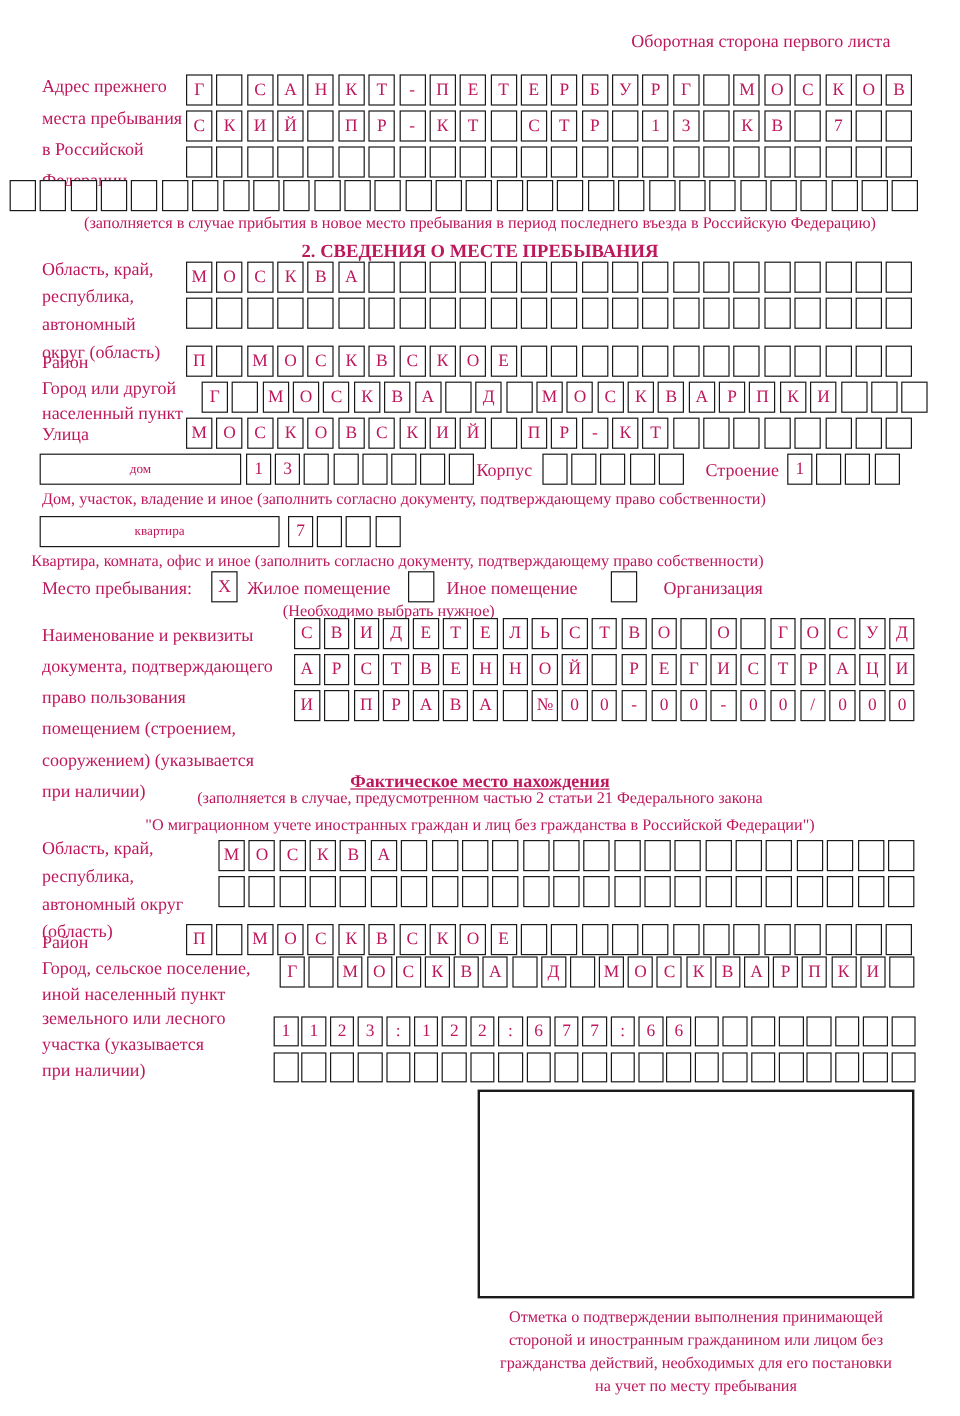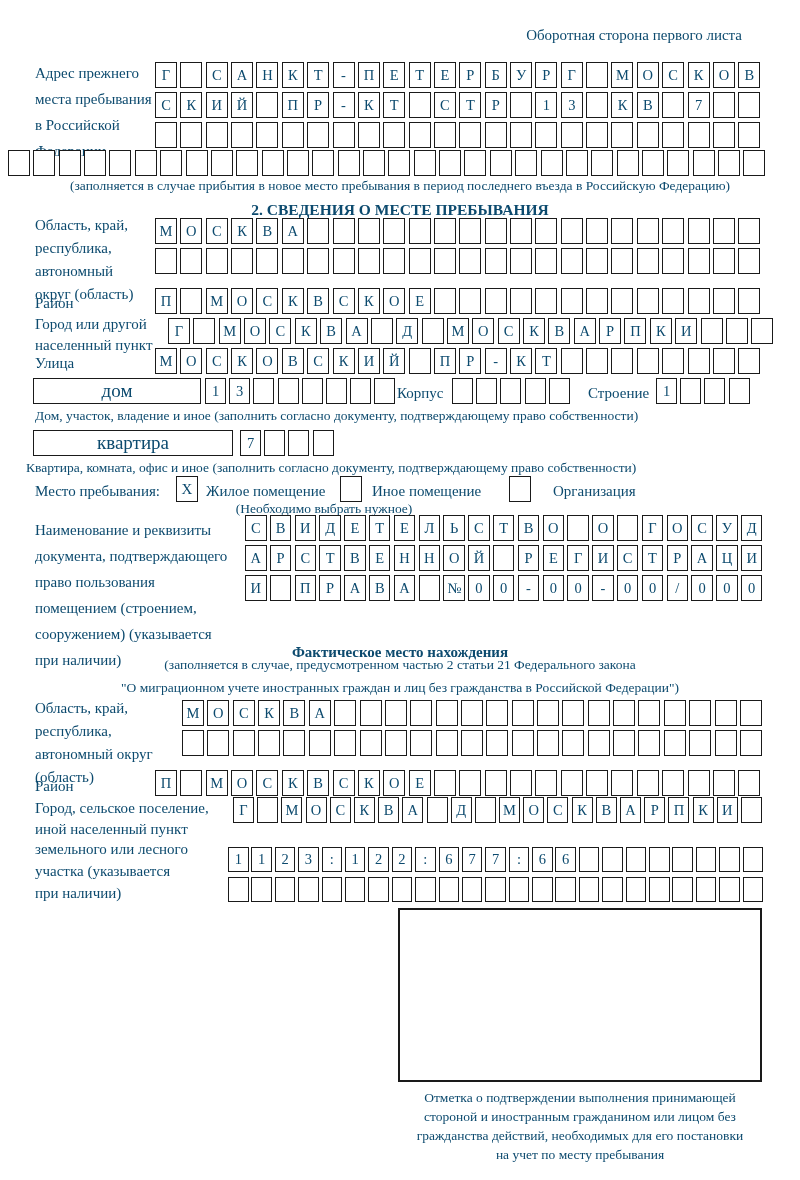--- a/index.html
+++ b/index.html
@@ -1,37 +1,37 @@
 <!DOCTYPE html>
 <html><head>
 <meta charset="utf-8">
 <style>
   html,body{margin:0;padding:0;background:#fff;}
   .page{position:relative;width:800px;height:1180px;background:#ffffff;
-        font-family:"Liberation Serif", serif;color:#0c4a6e;overflow:hidden;}
+        font-family:"Liberation Serif", serif;color:#be185d;overflow:hidden;}
   .abs{position:absolute;}
   .label{font-size:15px;line-height:26px;}
   .lh23{line-height:23px;}
   .lh21{line-height:21px;}
   .lh22{line-height:22px;}
   .caption{font-size:13.5px;}
   .center{left:0;width:800px;text-align:center;}
   .bold{font-weight:bold;}
   .cellrow{position:absolute;display:flex;gap:3.37px;}
   .cell{box-sizing:border-box;width:22px;height:26px;border:1.6px solid #1a1a1a;background:#fff;
         display:inline-flex;align-items:center;justify-content:center;
         font-size:14.5px;font-family:"Liberation Serif", serif;}
   .cellrow.tight{gap:3.2px;}
   .cellrow.tight .cell{width:21px;}
   .cellrow.doc{gap:3.3px;}
   .cellrow.doc .cell{width:21.5px;}
   .cellrow.tighter{gap:2.9px;}
   .cellrow.tighter .cell{width:20.5px;height:25px;}
   .bigbox{box-sizing:border-box;border:1.6px solid #1a1a1a;display:flex;align-items:center;
-          justify-content:center;font-size:19px;background:#fff;text-align:right;}
+          justify-content:center;font-size:11px;background:#fff;text-align:right;}
   .chk{box-sizing:border-box;width:22px;height:26px;border:1.6px solid #1a1a1a;display:inline-flex;
        align-items:center;justify-content:center;font-size:15px;background:#fff;}
   .stamp-box{box-sizing:border-box;border:2px solid #1a1a1a;background:#fff;}
   .stamp-caption div{line-height:19px;}
 </style>
 </head>
 <body>
 
 <div class="page">
 
@@ -424,21 +424,21 @@
       <span class="cell">0</span>
       <span class="cell">-</span>
       <span class="cell">0</span>
       <span class="cell">0</span>
       <span class="cell">/</span>
       <span class="cell">0</span>
       <span class="cell">0</span>
       <span class="cell">0</span>
     </div>
 
-  <div class="abs label bold center" style="top:639px;">Фактическое место нахождения</div>
+  <div class="abs label bold center" style="top:639px;text-decoration:underline;">Фактическое место нахождения</div>
   <div class="abs caption center" style="top:657px;">(заполняется в случае, предусмотренном частью 2 статьи 21 Федерального закона</div>
   <div class="abs caption center" style="top:680px;">"О миграционном учете иностранных граждан и лиц без гражданства в Российской Федерации")</div>
 
   <div class="abs label lh23" style="left:35px;top:697px;width:140px;">
       <div>Область, край,</div>
       <div>республика,</div>
       <div>автономный округ</div>
       <div>(область)</div>
     </div>
   <div class="cellrow" style="left:182px;top:700px;">

